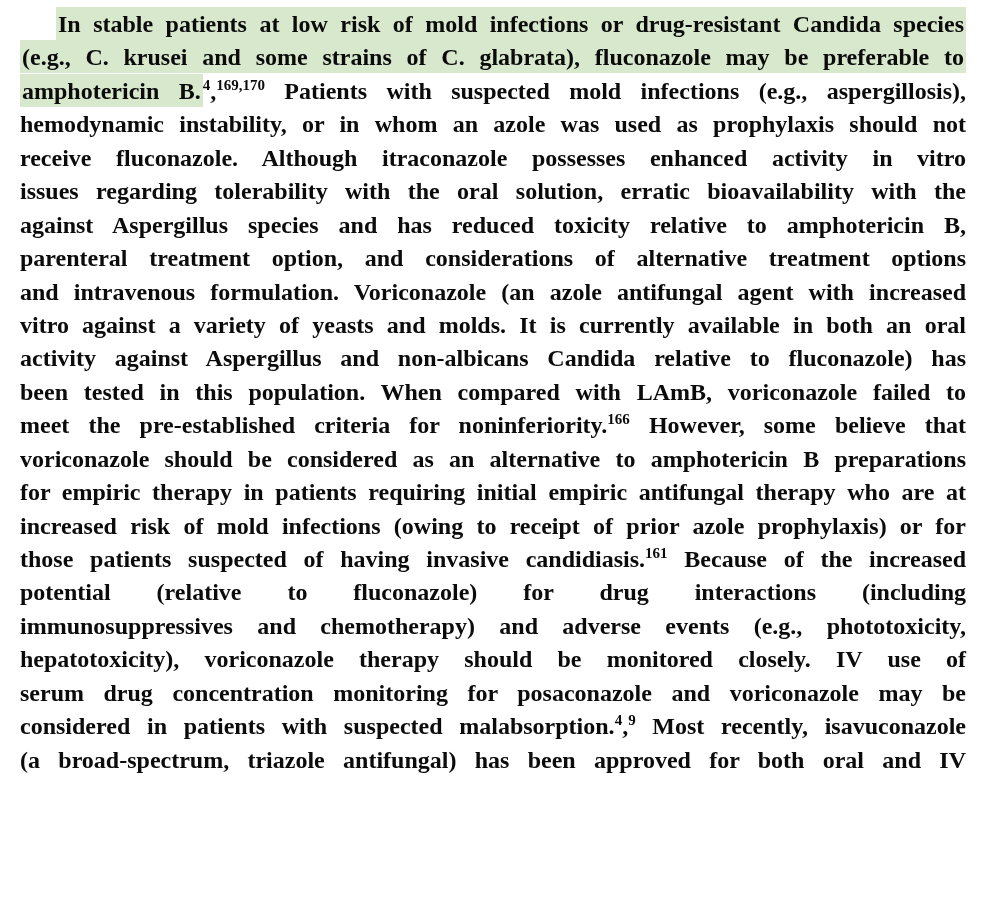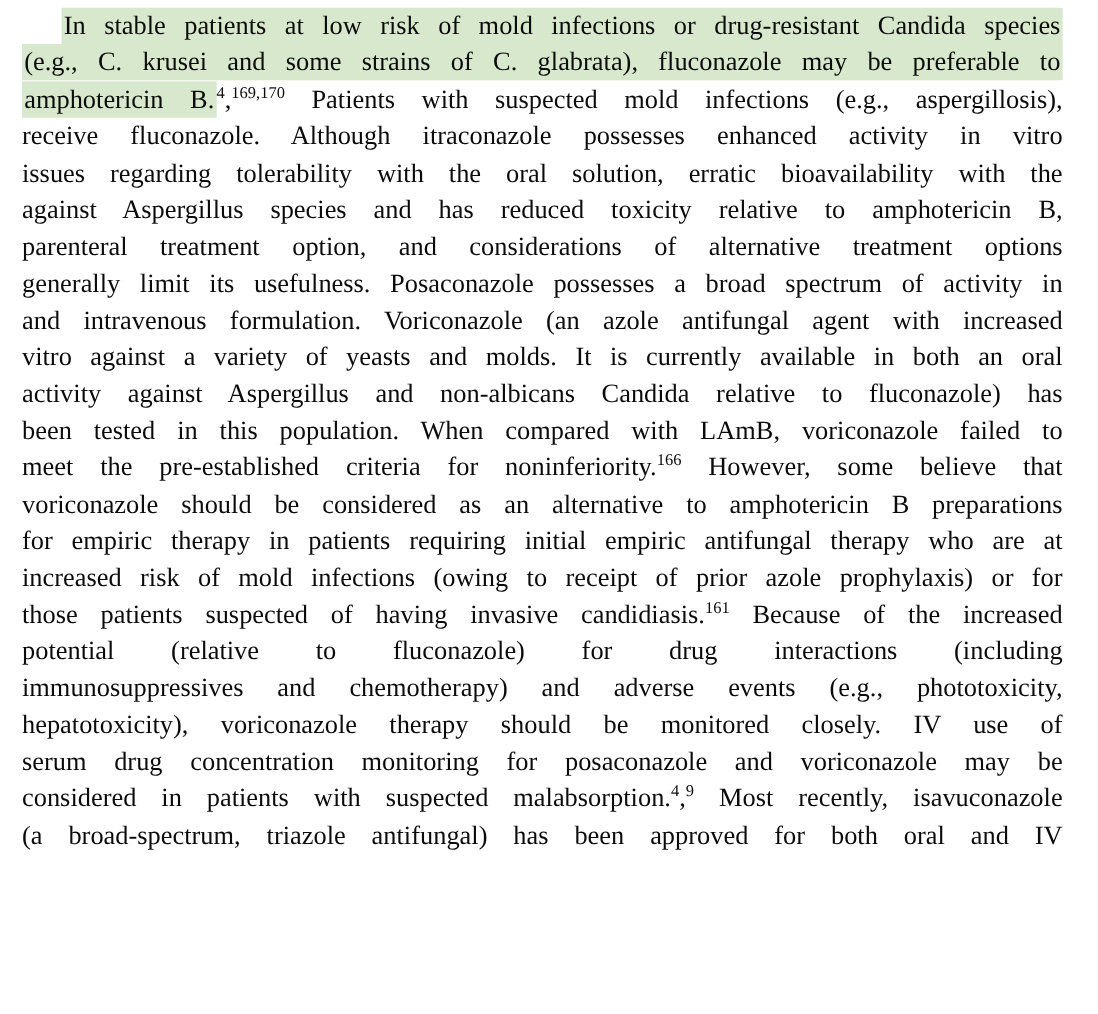--- a/index.html
+++ b/index.html
@@ -11,20 +11,21 @@
     position: relative;
     width: 998px;
     height: 786px;
     box-sizing: border-box;
     background: #ffffff;
     padding: 8px 32px 0 20px;
     font-family: "Liberation Serif", "DejaVu Serif", serif;
     font-size: 24px;
     color: #0b0b0b;
     overflow: hidden;
+    font-weight: bold;
   }
   .paragraph {
     width: 100%;
   }
   .line {
     text-align: justify;
     text-align-last: justify;
     -moz-text-align-last: justify;
     line-height: 33.45px;
     height: 33.45px;
@@ -46,25 +47,25 @@
   .sup, .plain { white-space: pre-wrap; }
 </style>
 </head>
 <body>
 
 <div class="page" style="background: rgb(255, 255, 255); color: rgb(11, 11, 11);">
   <div class="paragraph">
       <div class="line indent"><span class="hl">In stable patients at low risk of mold infections or drug-resistant Candida species</span></div>
       <div class="line"><span class="hl">(e.g., C. krusei and some strains of C. glabrata), fluconazole may be preferable to</span></div>
       <div class="line"><span class="hl">amphotericin B.</span><span class="sup">4</span><span class="plain">,</span><span class="sup">169,170</span><span class="plain"> Patients with suspected mold infections (e.g., aspergillosis),</span></div>
+      <div class="line"><span class="plain">hemodynamic instability, or in whom an azole was used as prophylaxis should not</span></div>
       <div class="line"><span class="plain">receive fluconazole. Although itraconazole possesses enhanced activity in vitro</span></div>
       <div class="line"><span class="plain">issues regarding tolerability with the oral solution, erratic bioavailability with the</span></div>
       <div class="line"><span class="plain">against Aspergillus species and has reduced toxicity relative to amphotericin B,</span></div>
       <div class="line"><span class="plain">parenteral treatment option, and considerations of alternative treatment options</span></div>
-      <div class="line"><span class="plain">generally limit its usefulness. Posaconazole possesses a broad spectrum of activity in</span></div>
       <div class="line"><span class="plain">and intravenous formulation. Voriconazole (an azole antifungal agent with increased</span></div>
       <div class="line"><span class="plain">vitro against a variety of yeasts and molds. It is currently available in both an oral</span></div>
       <div class="line"><span class="plain">activity against Aspergillus and non-albicans Candida relative to fluconazole) has</span></div>
       <div class="line"><span class="plain">been tested in this population. When compared with LAmB, voriconazole failed to</span></div>
       <div class="line"><span class="plain">meet the pre-established criteria for noninferiority.</span><span class="sup">166</span><span class="plain"> However, some believe that</span></div>
       <div class="line"><span class="plain">voriconazole should be considered as an alternative to amphotericin B preparations</span></div>
       <div class="line"><span class="plain">for empiric therapy in patients requiring initial empiric antifungal therapy who are at</span></div>
       <div class="line"><span class="plain">increased risk of mold infections (owing to receipt of prior azole prophylaxis) or for</span></div>
       <div class="line"><span class="plain">those patients suspected of having invasive candidiasis.</span><span class="sup">161</span><span class="plain"> Because of the increased</span></div>
       <div class="line"><span class="plain">potential (relative to fluconazole) for drug interactions (including</span></div>

